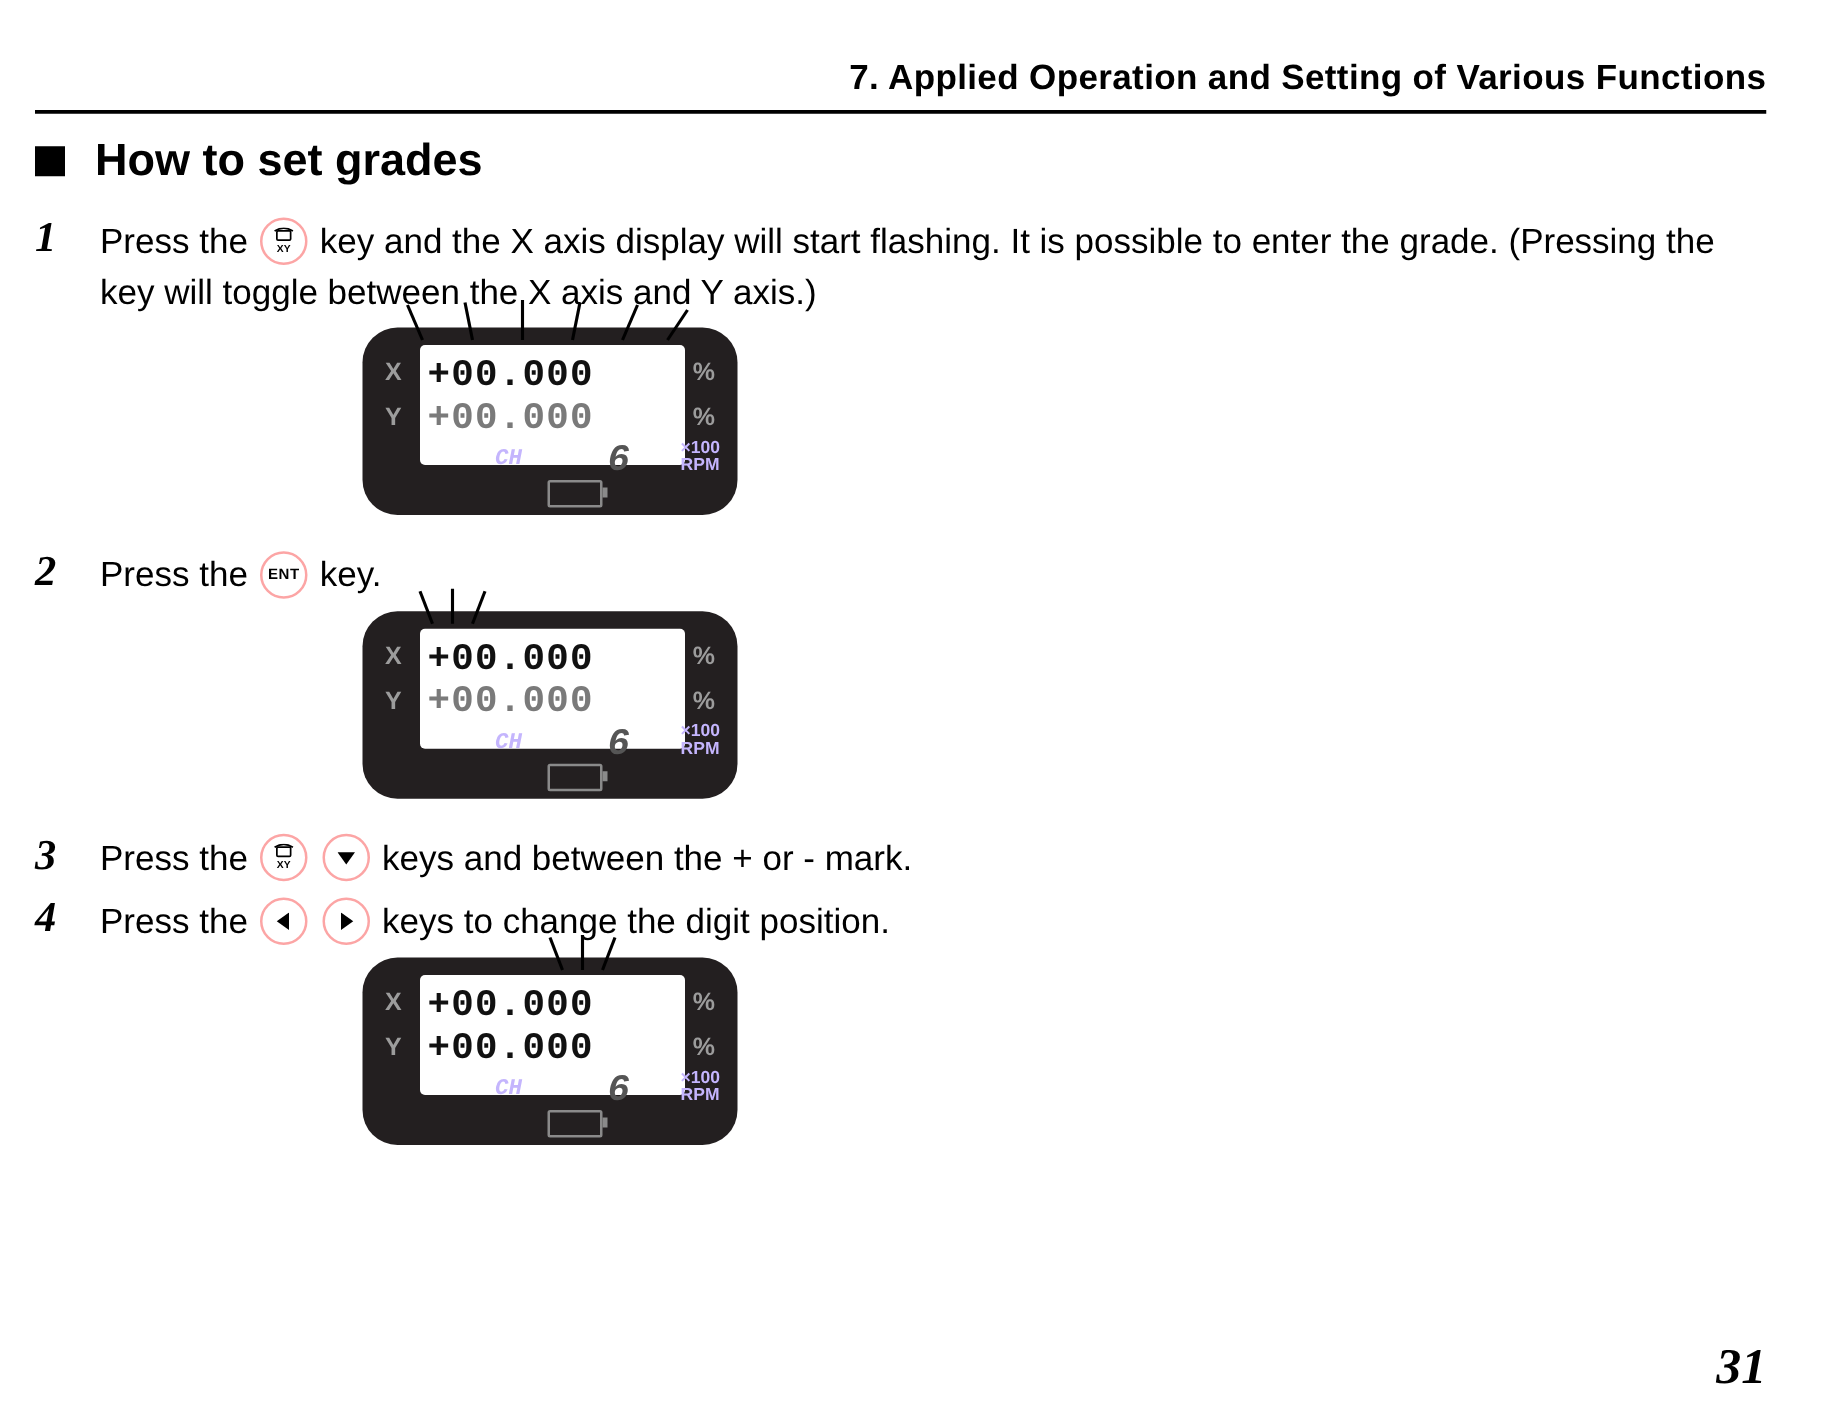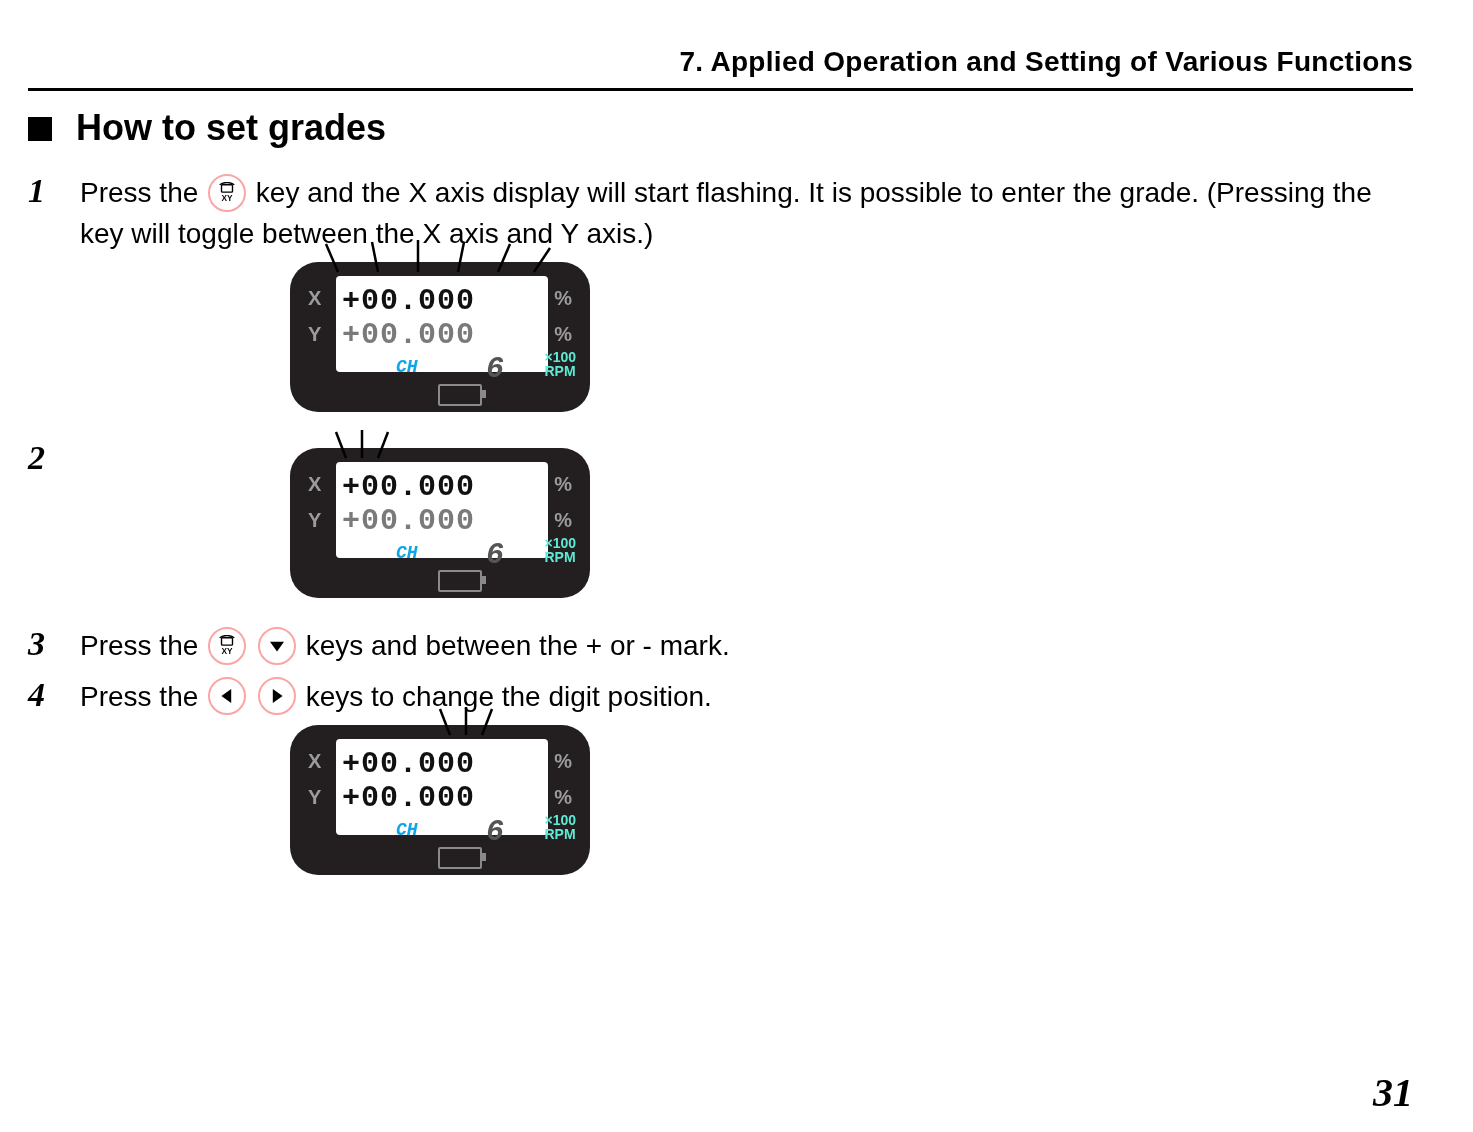--- a/index.html
+++ b/index.html
@@ -119,42 +119,42 @@
   .lbl.x { left: 18px; top: 22px; }
   .lbl.y { left: 18px; top: 58px; }
   .lbl.pctx { right: 18px; top: 22px; font-size: 20px;}
   .lbl.pcty { right: 18px; top: 58px; font-size: 20px;}
   .lbl.rpm {
     right: 14px;
     top: 88px;
     font-size: 14px;
     line-height: 1;
     text-align: left;
-    color: #5eead4;
+    color: #c4b5fd;
   }
   .seg-row {
     position: absolute;
     font-family: "Courier New", monospace;
     font-weight: 700;
     letter-spacing: 1px;
     color: #7a7a7a;
     white-space: nowrap;
   }
   .seg-row.active { color: #111; }
   .seg-row.r1 { left: 52px; top: 18px; font-size: 30px; }
   .seg-row.r2 { left: 52px; top: 52px; font-size: 30px; }
   .seg-small {
     position: absolute;
     font-family: "Courier New", monospace;
     font-style: italic;
     color: #555;
     font-weight: 700;
   }
   .seg-small.rpmv { left: 196px; top: 86px; font-size: 30px; }
-  .seg-small.ch  { left: 106px; top: 92px; font-size: 18px; color: #0ea5e9; }
+  .seg-small.ch  { left: 106px; top: 92px; font-size: 18px; color: #c4b5fd; }
   .batt {
     position: absolute;
     left: 148px;
     top: 122px;
     width: 40px;
     height: 18px;
     border: 2px solid #8a8a8a;
     border-radius: 2px;
   }
   .batt::after {
@@ -236,20 +236,25 @@
             <span class="seg-small rpmv">6</span>
             <div class="batt"></div>
           </div>
         </div>
       </div>
     </li>
 
     <li>
       <div class="num">2</div>
       <div class="step-body">
+        <span class="inline-flow">
+          <span>Press the </span>
+          <span class="keycap ent">ENT</span>
+          <span> key.</span>
+        </span>
 
         <div class="display-wrap" style="margin-left:210px;">
           <div class="lcd">
             <svg class="flash" style="left:44px; top:-20px;" width="60" height="36">
               <line x1="12" y1="30" x2="2" y2="4"></line>
                 <line x1="28" y1="30" x2="28" y2="2"></line>
                 <line x1="44" y1="30" x2="54" y2="4"></line>
             </svg>
             <div class="lcd-inner"></div>
             <span class="lbl x">X</span>

